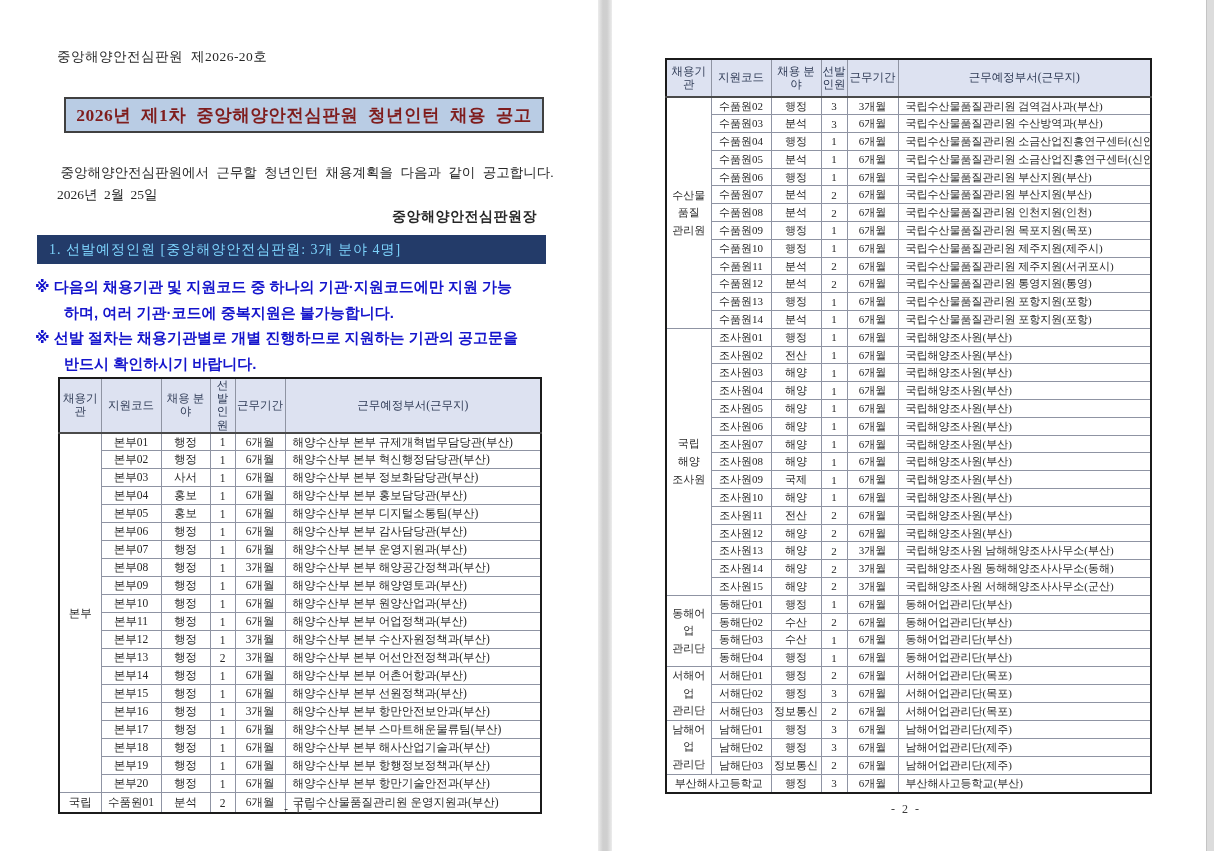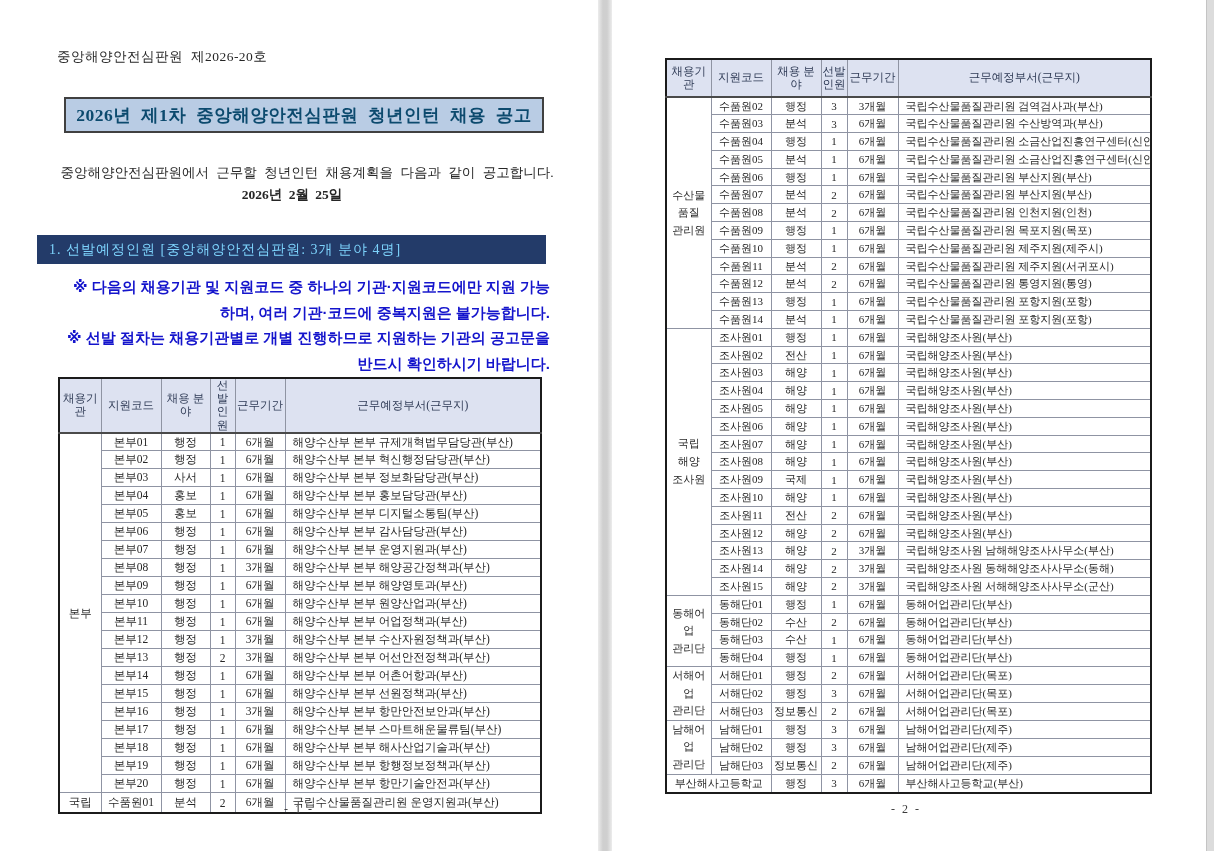--- a/index.html
+++ b/index.html
@@ -22,34 +22,34 @@
     position:absolute;top:0;left:1206px;width:8px;height:851px;
     background:#dcdcdc;border-left:1px solid #c4c4c4;box-sizing:border-box;
   }
 
   
   .doc-number{position:absolute;left:57px;top:48px;font-size:13.5px;letter-spacing:.5px;word-spacing:4px;}
   .title-box{
     position:absolute;left:64px;top:97px;width:480px;height:36px;box-sizing:border-box;
     background:var(--title-box-bg,#b9cce4);border:2px solid #404040;
     display:flex;align-items:center;justify-content:center;
-    font-size:17.5px;font-weight:bold;letter-spacing:.5px;word-spacing:5px;color:#0c4a6e;
+    font-size:17.5px;font-weight:bold;letter-spacing:.5px;word-spacing:5px;color:#7f1d1d;
   }
   .intro{position:absolute;left:57px;top:150px;width:500px;font-size:13.5px;word-spacing:4px;text-align:center;}
-  .date-line{position:absolute;left:57px;top:186px;width:470px;text-align:center;font-size:13.5px;font-weight:bold;word-spacing:3px;}
+  .date-line{position:absolute;left:57px;top:186px;width:470px;text-align:left;font-size:13.5px;font-weight:normal;word-spacing:3px;}
   .signer-line{position:absolute;left:57px;top:208px;width:480px;text-align:right;font-size:14px;font-weight:bold;letter-spacing:.5px;}
   .section-bar{
     position:absolute;left:37px;top:235px;width:509px;height:29px;box-sizing:border-box;
     background:var(--section-bar-bg,#233b69);color:#7dd3fc;
     font-size:14px;letter-spacing:1px;line-height:29px;padding-left:12px;
   }
   .notices{position:absolute;left:35px;top:274px;width:515px;
     font-family:"Liberation Sans","DejaVu Sans",sans-serif;
     font-weight:bold;color:var(--notice-blue,#1414cc);font-size:15px;line-height:25.5px;}
-  .notice-line{white-space:nowrap;text-align:right;}
+  .notice-line{white-space:nowrap;}
   .notice-cont{padding-left:29px;}
 
   
   table.roster{border-collapse:collapse;table-layout:fixed;background:#fff;border:2px solid #1b1b1b;}
   table.roster th,table.roster td{
     border:1px solid #8f94a3;overflow:hidden;white-space:nowrap;
     padding:0 1px;text-align:center;vertical-align:middle;
   }
   table.roster th{
     background:var(--table-header-bg,#dde2f1);color:#2e3a55;font-weight:normal;
@@ -72,20 +72,21 @@
 </head>
 <body>
 
 <div class="screen">
 
   <div class="page page1">
     <div class="doc-number">중앙해양안전심판원 제2026-20호</div>
     <div class="title-box">2026년 제1차 중앙해양안전심판원 청년인턴 채용 공고</div>
     <p class="intro">중앙해양안전심판원에서 근무할 청년인턴 채용계획을 다음과 같이 공고합니다.</p>
     <div class="date-line">2026년 2월 25일</div>
+    <div class="signer-line">중앙해양안전심판원장</div>
     <div class="section-bar">1. 선발예정인원 [중앙해양안전심판원: 3개 분야 4명]</div>
     <div class="notices">
       <div class="notice-line">※ 다음의 채용기관 및 지원코드 중 하나의 기관·지원코드에만 지원 가능</div>
       <div class="notice-line notice-cont">하며, 여러 기관·코드에 중복지원은 불가능합니다.</div>
       <div class="notice-line">※ 선발 절차는 채용기관별로 개별 진행하므로 지원하는 기관의 공고문을</div>
       <div class="notice-line notice-cont">반드시 확인하시기 바랍니다.</div>
     </div>
     <table class="roster" id="table1">
         <colgroup>
           <col style="width: 42px;">

